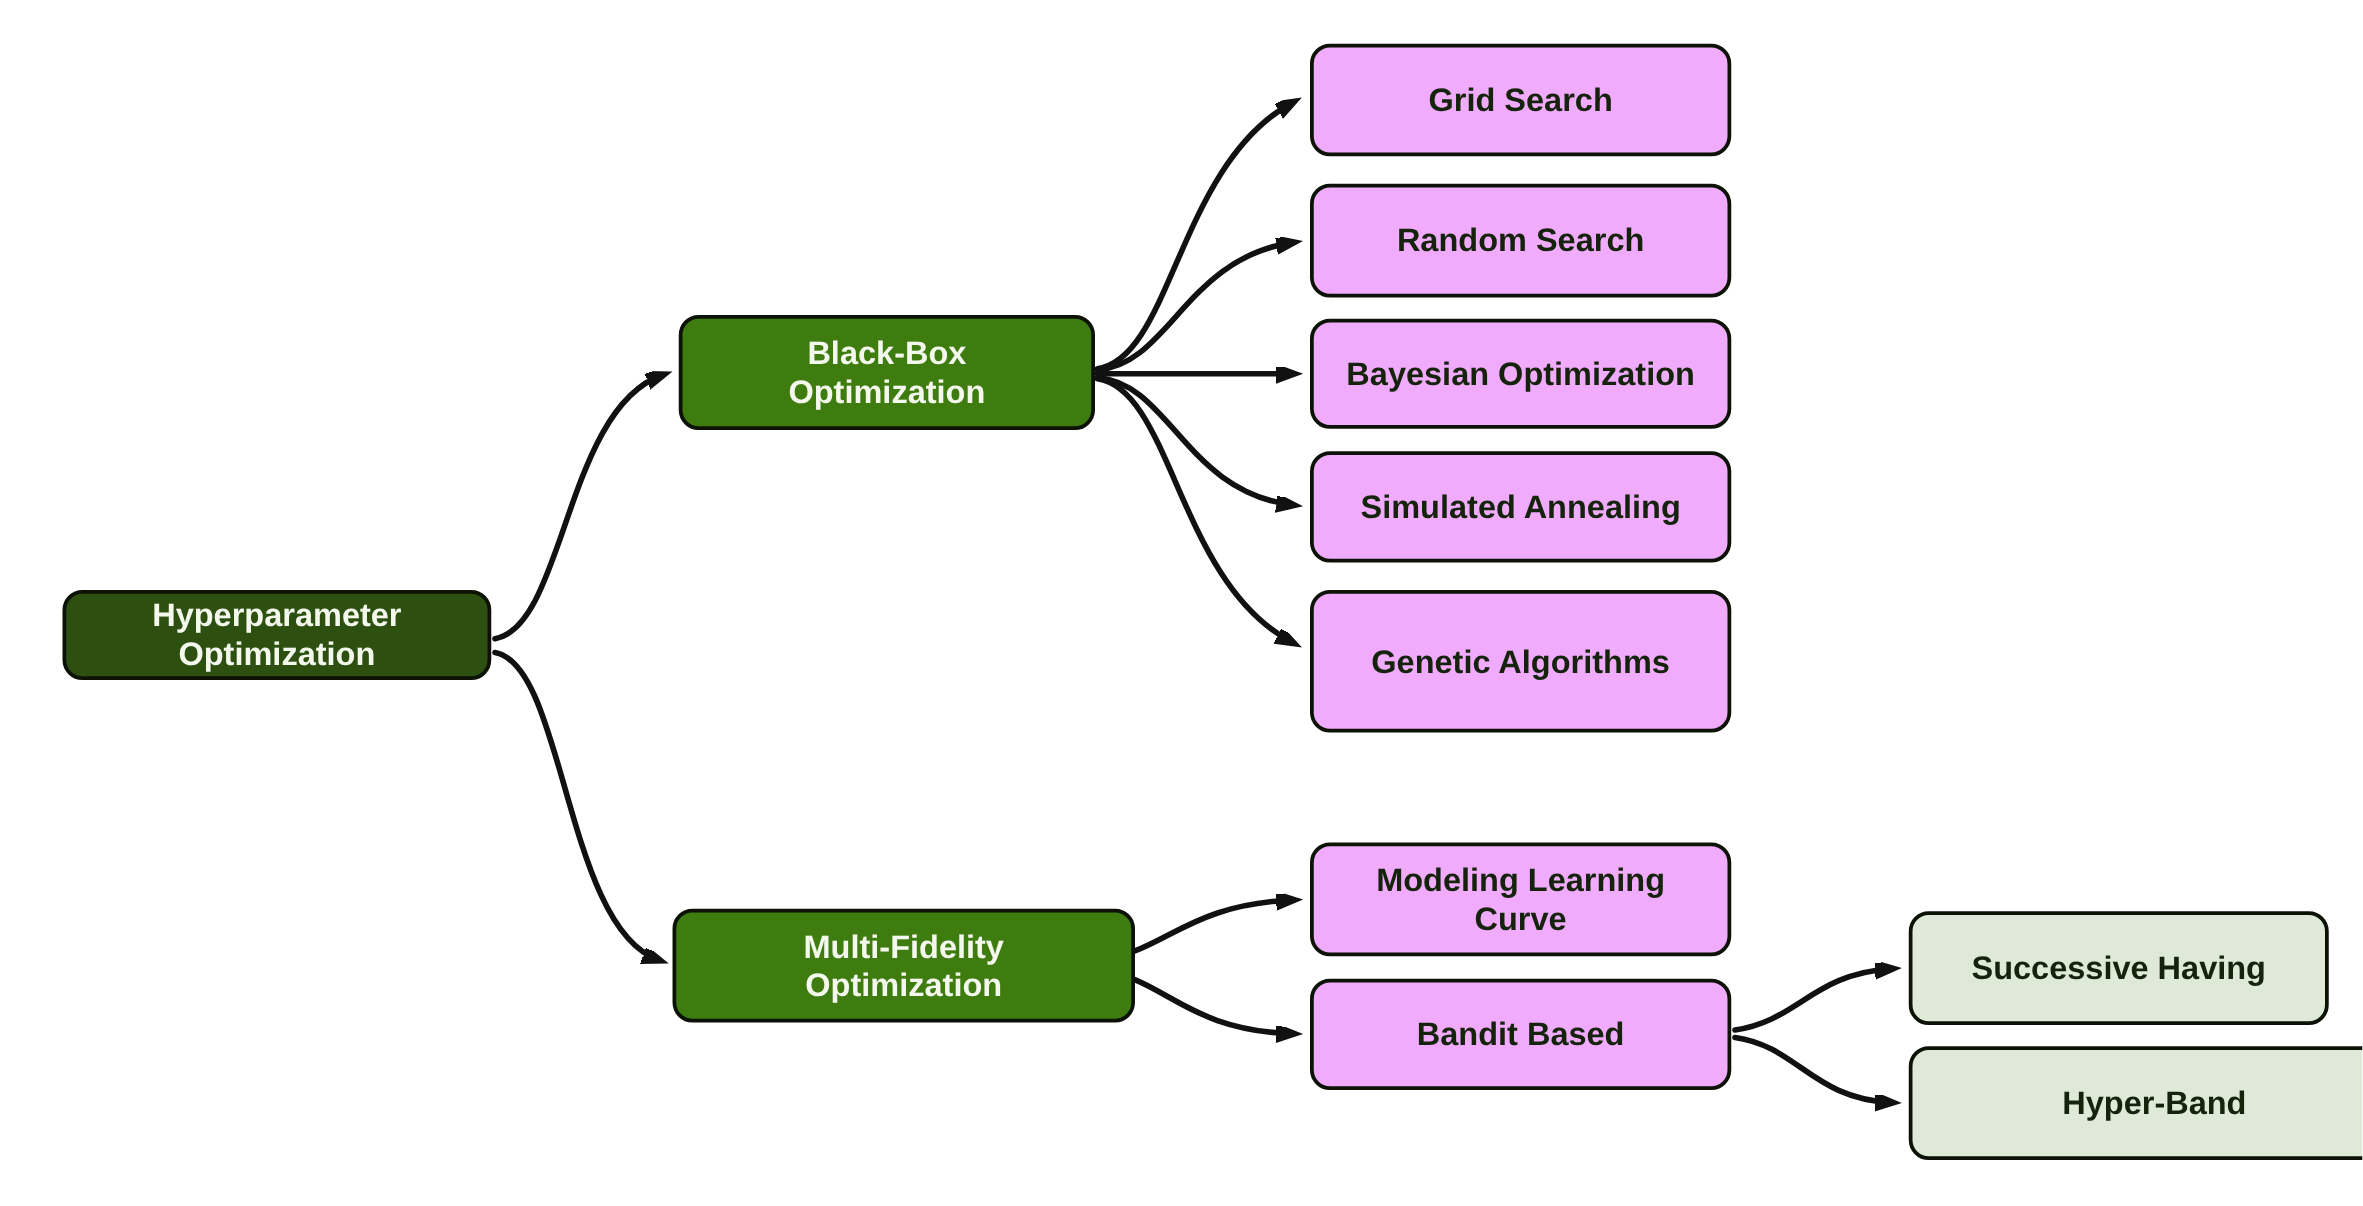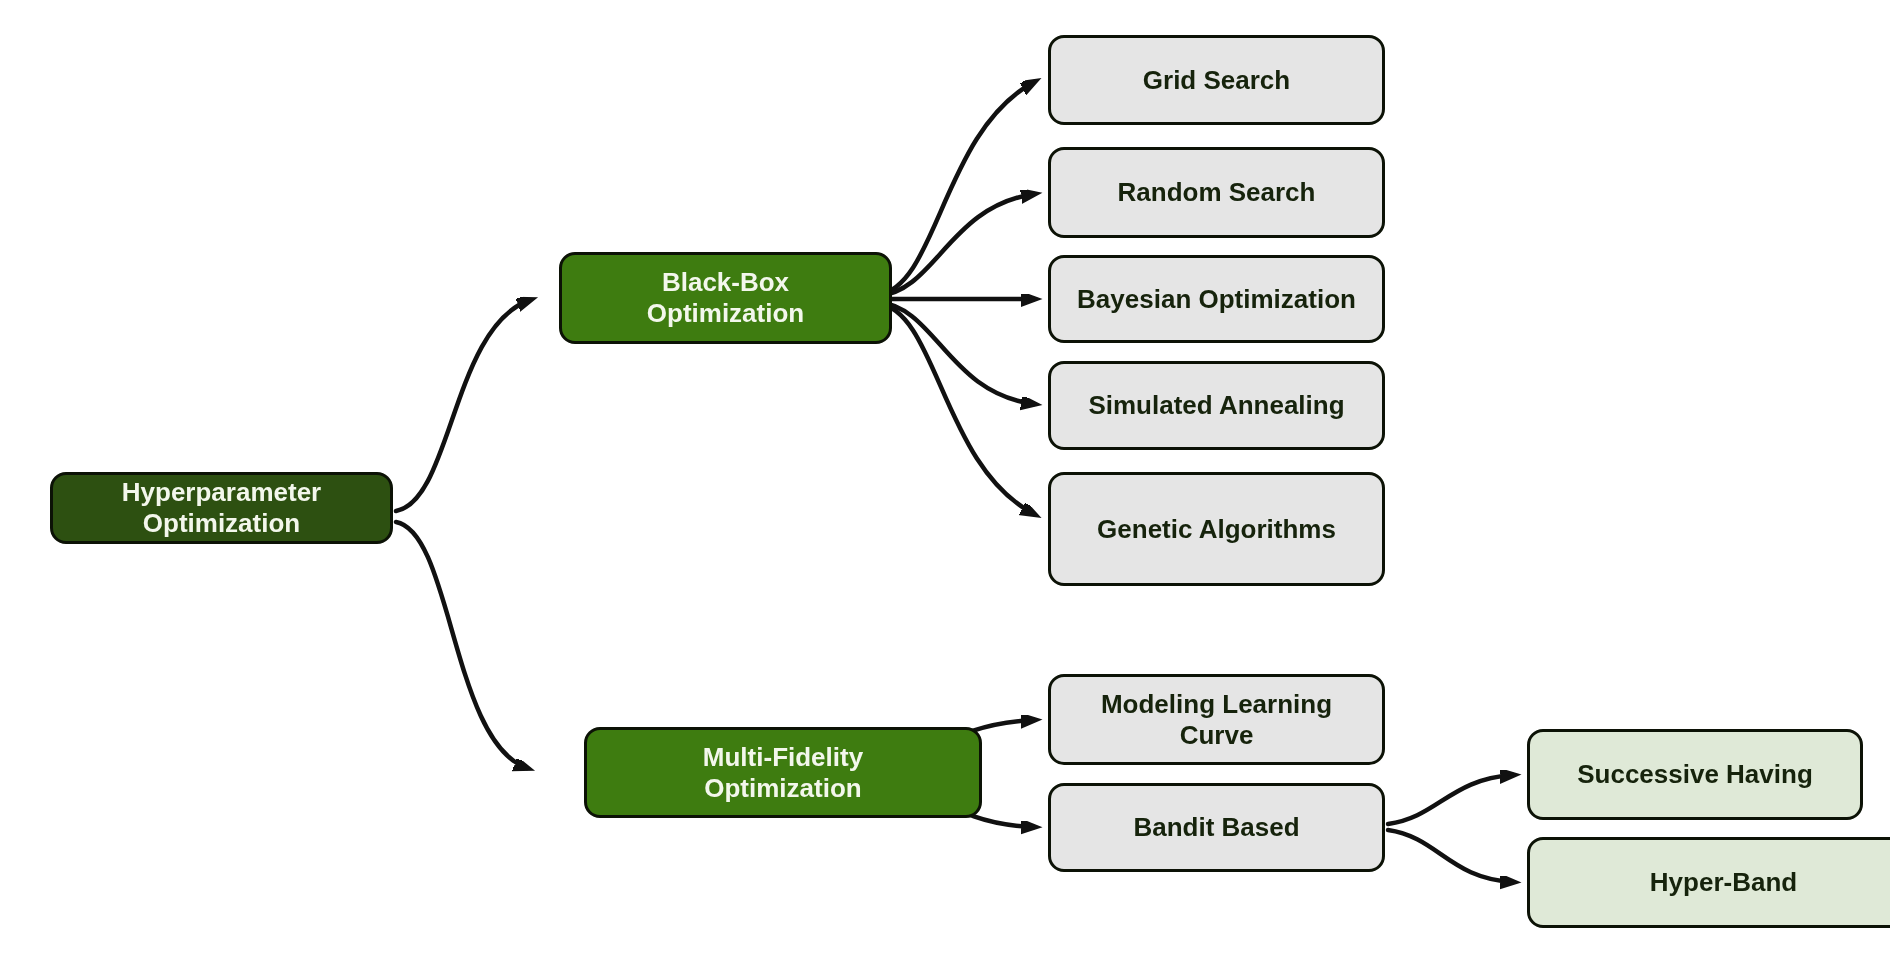--- a/index.html
+++ b/index.html
@@ -47,31 +47,31 @@
   }
   .lvl-root {
     background: #2d5011;
     color: #f3f7ec;
   }
   .lvl-branch {
     background: #3e7c10;
     color: #f3f7ec;
   }
   .lvl-leaf {
-    background: #e5e5e5;
+    background: #f0abfc;
     color: #16230c;
   }
   .lvl-subleaf {
     background: #dfe9d7;
     color: #16230c;
   }
   
   #n-root        { left: 50px;   top: 472px; width: 343px; height: 72px; }
-  #n-blackbox    { left: 543px;  top: 252px; width: 333px; height: 92px; margin-left: 16px; }
-  #n-multifid    { left: 538px;  top: 727px; width: 398px; height: 91px; margin-left: 46px; }
+  #n-blackbox    { left: 543px;  top: 252px; width: 333px; height: 92px; }
+  #n-multifid    { left: 538px;  top: 727px; width: 370px; height: 91px; }
   #n-grid        { left: 1048px; top: 35px;  width: 337px; height: 90px; }
   #n-random      { left: 1048px; top: 147px; width: 337px; height: 91px; }
   #n-bayesian    { left: 1048px; top: 255px; width: 337px; height: 88px; }
   #n-simulated   { left: 1048px; top: 361px; width: 337px; height: 89px; }
   #n-genetic     { left: 1048px; top: 472px; width: 337px; height: 114px; }
   #n-modeling    { left: 1048px; top: 674px; width: 337px; height: 91px; }
   #n-bandit      { left: 1048px; top: 783px; width: 337px; height: 89px; }
   #n-successive  { left: 1527px; top: 729px; width: 336px; height: 91px; }
   #n-hyperband   { left: 1527px; top: 837px; width: 393px; height: 91px; }
 </style>

